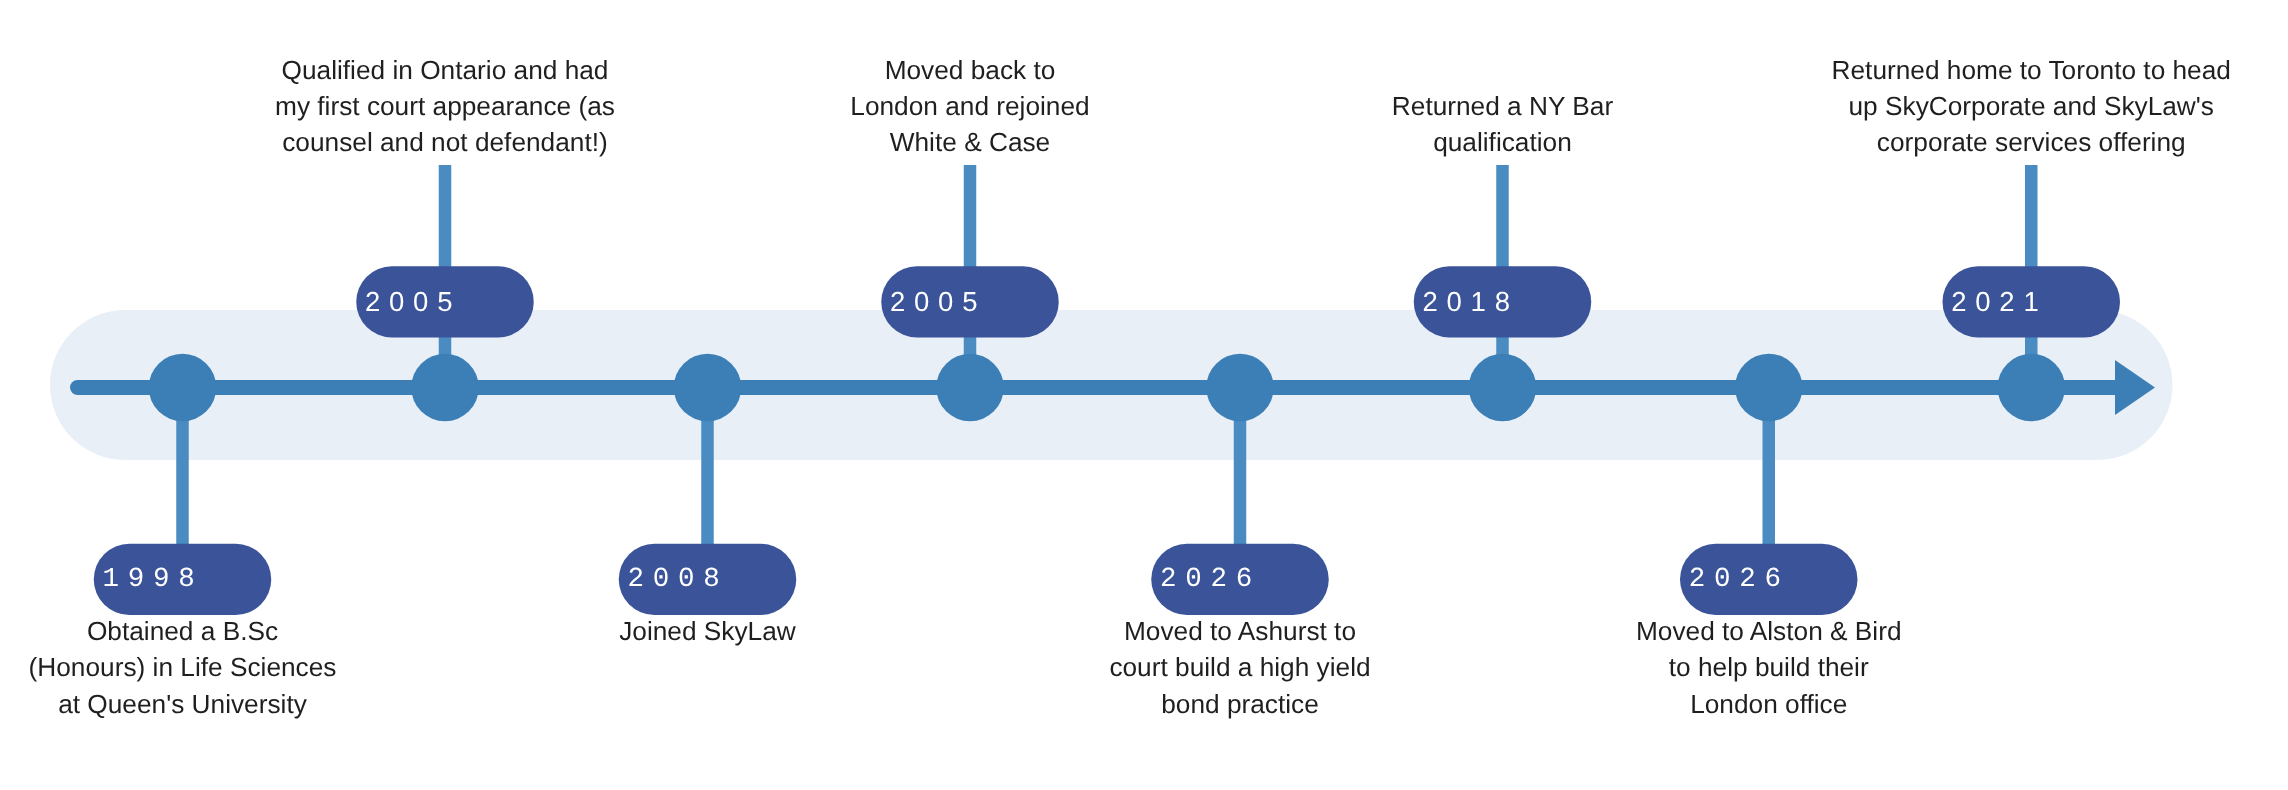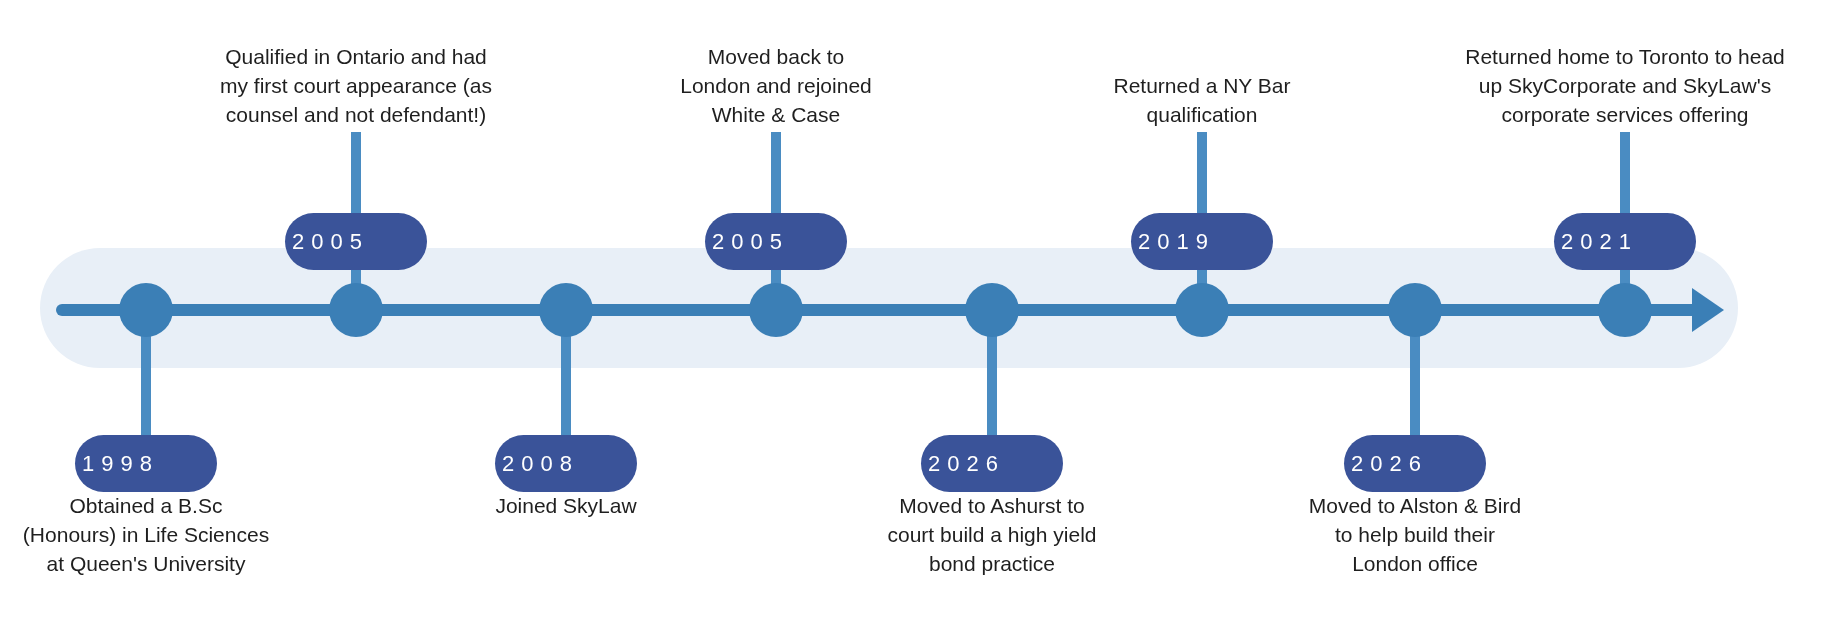--- a/index.html
+++ b/index.html
@@ -85,21 +85,21 @@
     height: 57px;
     border-radius: 29px;
     background: var(--pill, #3a5399);
     display: flex;
     align-items: center;
     justify-content: flex-start;
     z-index: 3;
     margin-top: 45px;
   }
   .event.above .pill { top: 168px; }
-  .event.below .pill { top: 390px; }
+  .event.below .pill { top: 390px; font-family: Liberation Mono, monospace; }
   .pill span {
     color: var(--pill-text, #ffffff);
     font-size: 22px;
     font-weight: 500;
     letter-spacing: 7px;
     text-indent: 7px;
     line-height: 1;
   }
   .desc {
     position: absolute;
@@ -176,21 +176,21 @@
       <span>2026</span>
     </div>
     <div class="desc">Moved to Ashurst to
 court build a high yield
 bond practice</div>
   </div>
       <div class="event above" style="left: 1202px;">
     <div class="connector"></div>
     <div class="dot"></div>
     <div class="pill">
-      <span>2019</span>
+      <span>2018</span>
     </div>
     <div class="desc">Returned a NY Bar
 qualification</div>
   </div>
       <div class="event below" style="left: 1415px;">
     <div class="connector"></div>
     <div class="dot"></div>
     <div class="pill">
       <span>2026</span>
     </div>

